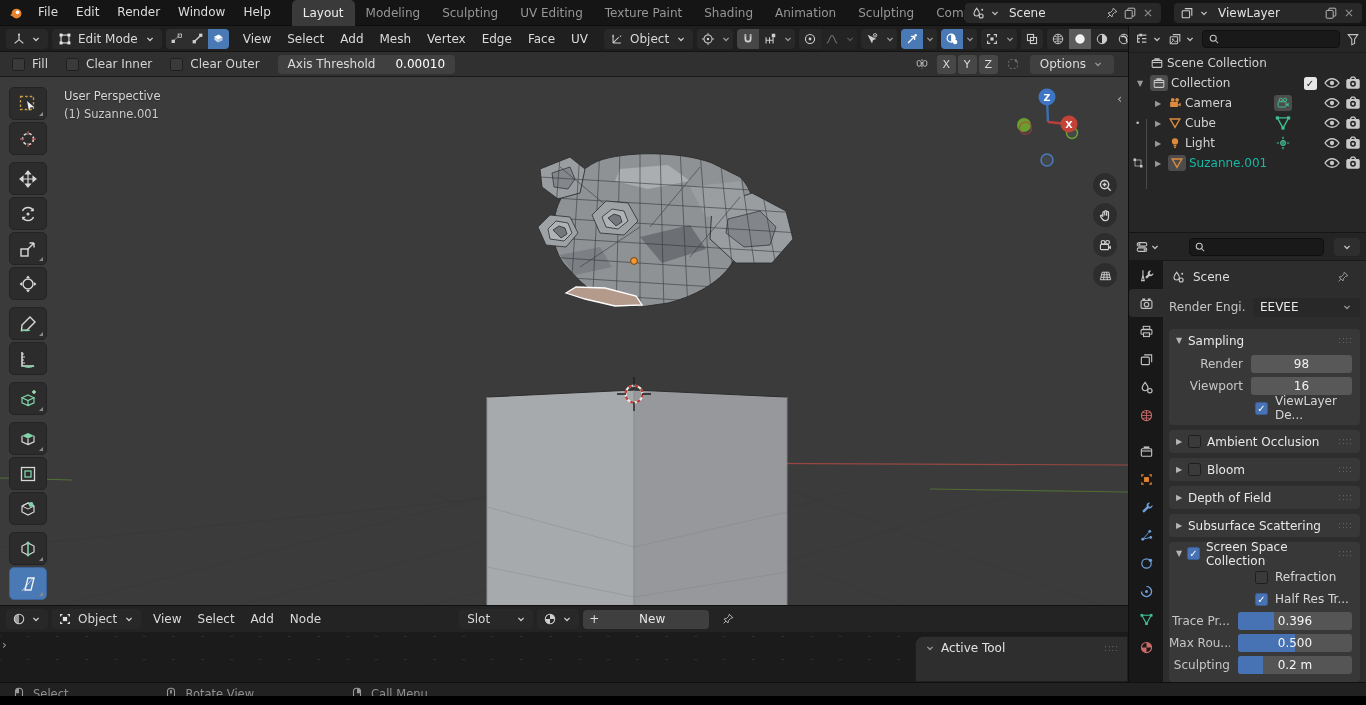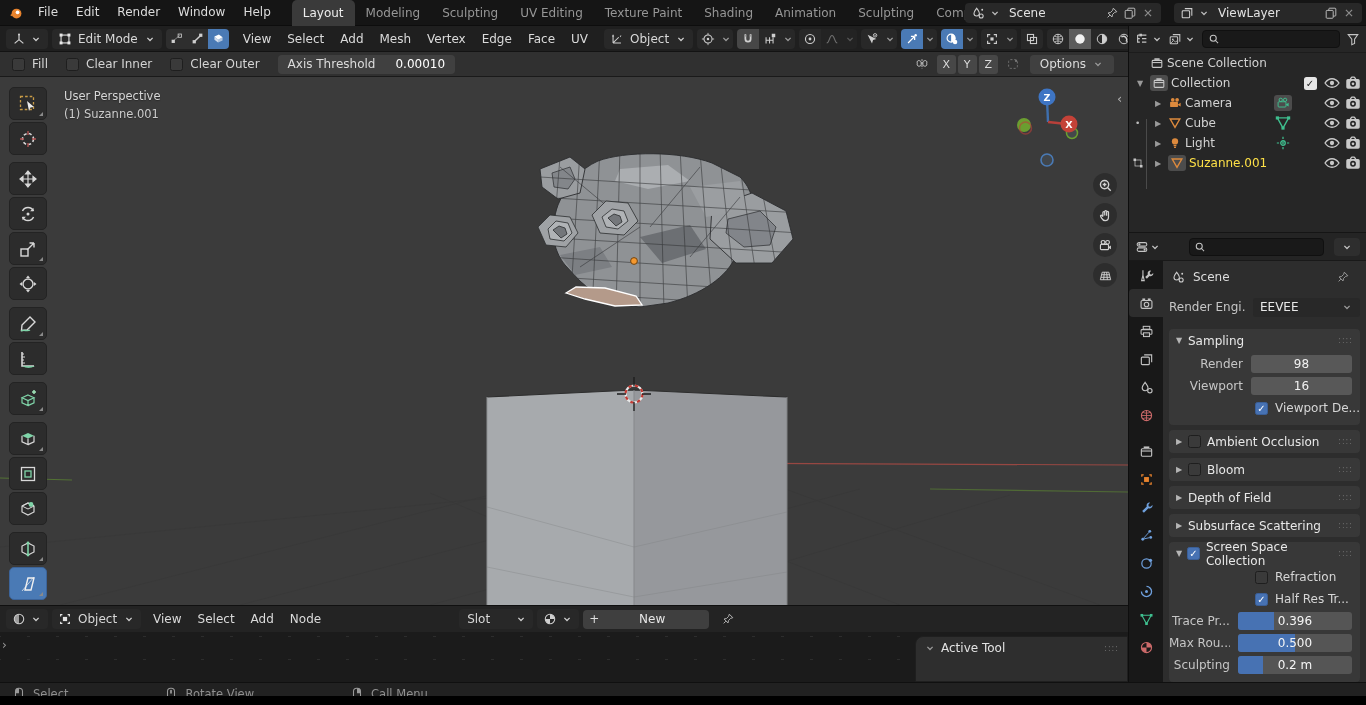--- a/index.html
+++ b/index.html
@@ -1066,21 +1066,21 @@
               <rect x="10.6" y="10.6" width="3.4" height="3.4" fill="#c8c8c8"></rect>
             </svg>
           </span>
           <span style="width:22px"></span>
     <span class="disc">▶</span>
     <span class="ic oic badgebox" style="color:#dd8a3d">
             <svg viewBox="0 0 16 16">
               <path d="M2.5 3.5h11L8 13z" fill="none" stroke="currentColor" stroke-width="1.6"></path>
             </svg>
           </span>
-    <span style="color:#fde047">Suzanne.001</span>
+    <span style="color:#14b8a6">Suzanne.001</span>
 
     <span class="rt" style="right:25px">
             <svg viewBox="0 0 16 16">
               <path d="M1.8 8S4.3 4.2 8 4.2 14.2 8 14.2 8 11.7 11.8 8 11.8 1.8 8 1.8 8z" fill="none" stroke="currentColor" stroke-width="1.2"></path>
               <circle cx="8" cy="8" r="1.9" fill="currentColor"></circle>
             </svg>
           </span>
     <span class="rt" style="right:4px">
             <svg viewBox="0 0 16 16">
               <rect x="2" y="4.5" width="12" height="8.5" rx="1.5" fill="currentColor"></rect>
@@ -1290,21 +1290,21 @@
    </div>
             <div class="prow" style="padding-right:8px">
      <span class="plabel">Viewport</span>
      <span class="field">16</span>
    </div>
           </div>
         <div class="cbrow">
           <span class="cb" style="margin-right:0">
               <span class="box checked">✓</span>
             </span>
-          <span>Viewport De...</span>
+          <span>ViewLayer De...</span>
         </div>
       </div>
       <div id="collapsed-sections">
           <div class="pbox closed">
      <div class="pbox-h">
        <span class="tri">▶</span>
        <span class="cb" style="margin-right:0">
                 <span class="box" style="margin-right:6px"></span>
               </span>
        <span>Ambient Occlusion</span>

